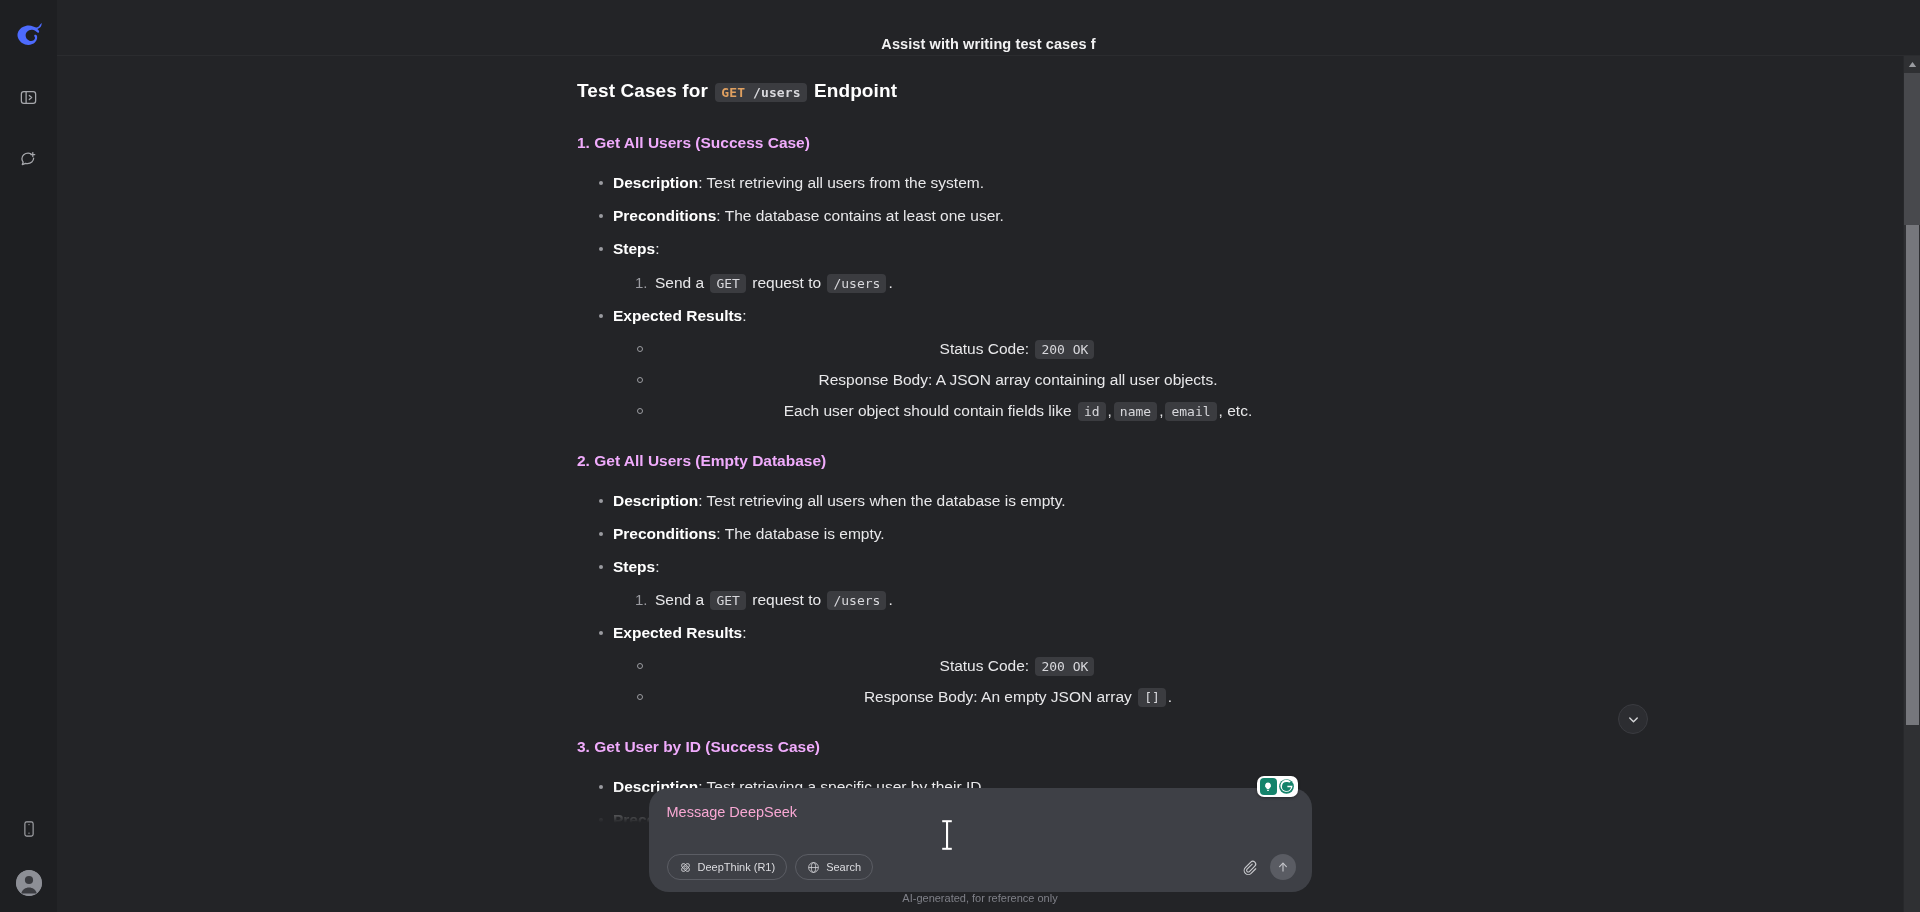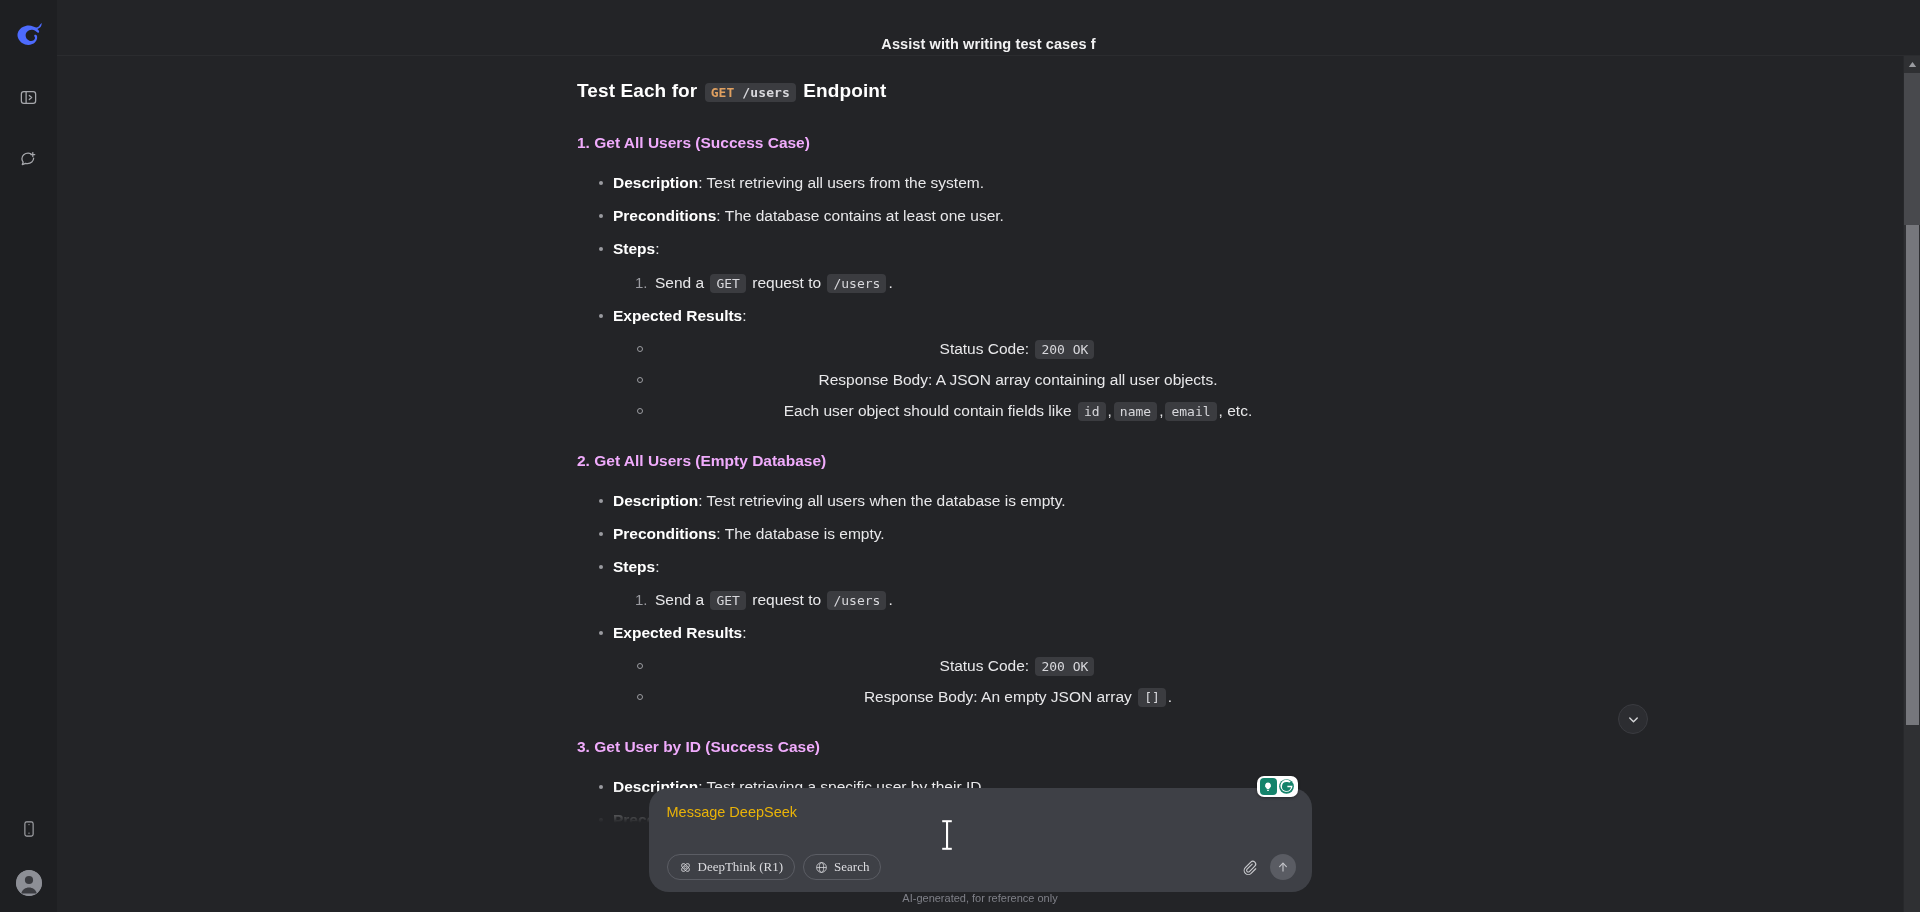--- a/index.html
+++ b/index.html
@@ -122,34 +122,34 @@
     position: absolute; left: 0; right: 17px; bottom: 0;
     display: flex; flex-direction: column; align-items: center;
     background: linear-gradient(to bottom, rgba(35,36,39,0) 0%, #232427 28%);
     padding-bottom: 8px; z-index: 15;
   }
   .composer {
     width: 663px; background: #3e4046; border-radius: 20px;
     padding: 14px 16px 12px 18px; position: relative;
   }
   .composer-input {
-    min-height: 44px; color: #eab308; font-size: 14.5px;
+    min-height: 44px; color: #f9a8d4; font-size: 14.5px;
     padding-top: 2px;
   }
   .composer-row {
     display: flex; align-items: center; justify-content: space-between;
     margin-top: 8px;
   }
   .pill-group { display: flex; gap: 8px; }
   .pill {
     display: inline-flex; align-items: center; gap: 6px;
     height: 26px; padding: 0 11px;
     border: 1px solid #5b5d64; border-radius: 13px;
-    color: #dcdce0; font-size: 13px; cursor: pointer;
-    background: transparent; white-space: nowrap; font-family: Liberation Serif, serif;
+    color: #dcdce0; font-size: 11px; cursor: pointer;
+    background: transparent; white-space: nowrap;
   }
   .right-tools { display: flex; align-items: center; gap: 12px; }
   .attach { cursor: pointer; display:flex; }
   .send-btn {
     width: 26px; height: 26px; border-radius: 50%;
     background: #5a5c63; display:flex; align-items:center; justify-content:center;
     cursor: pointer;
   }
   .grammarly {
     position: absolute; right: 14px; top: -12px;
@@ -233,21 +233,21 @@
 <div class="main">
 
   <div class="topbar">
     <div class="topbar-title">Assist with writing test cases f</div>
   </div>
 
   <div class="scrollarea">
     <div class="article">
 
       <h2 class="doc-title">
-        <span>Test Each for </span><code class="inl"><span class="kw">GET</span> <span>/users</span></code><span> Endpoint</span>
+        <span>Test Cases for </span><code class="inl"><span class="kw">GET</span> <span>/users</span></code><span> Endpoint</span>
       </h2>
 
       <h3 class="case-title">1. Get All Users (Success Case)</h3>
       <ul class="lvl1">
         <li>
           <b>Description</b><span>: Test retrieving all users from the system.</span>
         </li>
         <li>
           <b>Preconditions</b><span>: The database contains at least one user.</span>
         </li>

